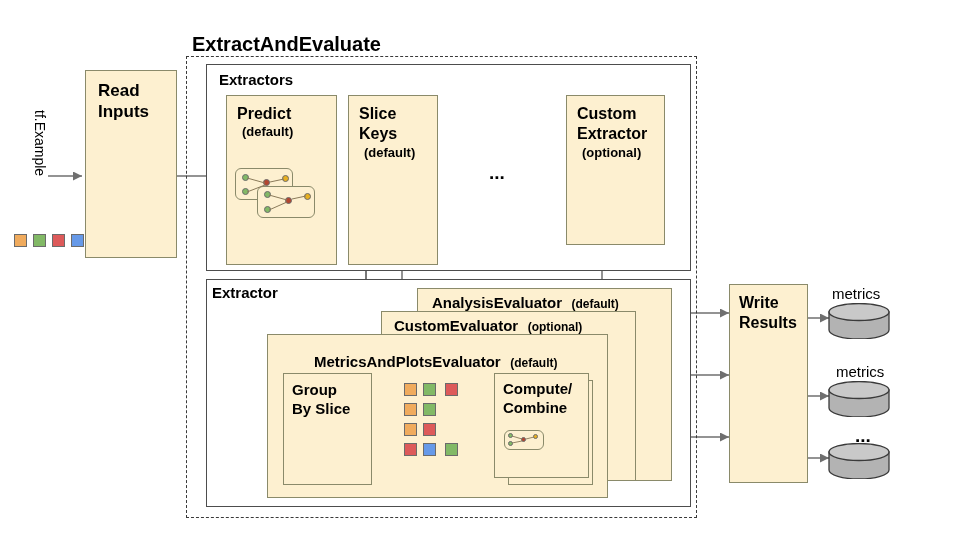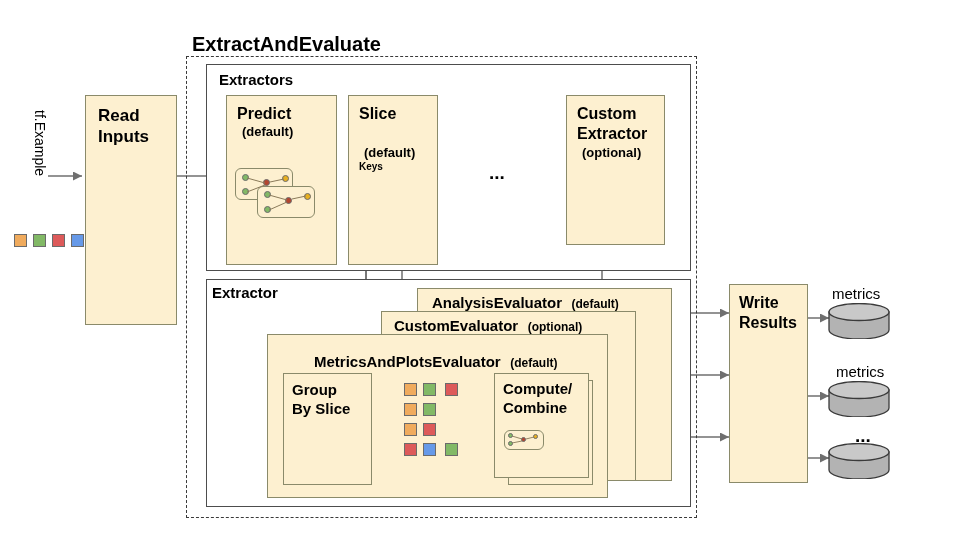--- a/index.html
+++ b/index.html
@@ -81,21 +81,21 @@
 
   <div class="lbl rot" style="left:48px;top:110px;font-size:14px;">tf.Example</div>
 
   <div>
     <div class="sq" style="left:14px;top:234px;width:13px;height:13px;background:#f0ab5d;"></div>
     <div class="sq" style="left:33px;top:234px;width:13px;height:13px;background:#82b966;"></div>
     <div class="sq" style="left:52px;top:234px;width:13px;height:13px;background:#dd5a5a;"></div>
     <div class="sq" style="left:71px;top:234px;width:13px;height:13px;background:#6699e8;"></div>
   </div>
 
-  <div class="box" style="left:85px;top:95px;width:92px;height:230px;">
+  <div class="box" style="left:85px;top:70px;width:92px;height:188px;">
     <div class="ttl" style="left:12px;top:10px;font-size:17px;">Read</div>
     <div class="ttl" style="left:12px;top:31px;font-size:17px;">Inputs</div>
   </div>
 
   <div class="ttl" style="left:192px;top:33px;font-size:20px;">ExtractAndEvaluate</div>
   <div class="dashed" style="left:186px;top:56px;width:511px;height:462px;"></div>
 
   <div class="plain" style="left:206px;top:64px;width:485px;height:207px;"></div>
   <div class="ttl" style="left:219px;top:72px;font-size:15px;">Extractors</div>
 
@@ -122,21 +122,21 @@
           <path d="M34,27 L52,32"></path>
             <path d="M34,42 L52,34"></path>
             <path d="M57,31 L71,28"></path>
         </g>
       </svg>
     </div>
   </div>
 
   <div class="box" style="left:348px;top:95px;width:90px;height:170px;">
     <div class="ttl" style="left:10px;top:9px;font-size:16px;text-align:right;">Slice</div>
-    <div class="ttl" style="left:10px;top:29px;font-size:10px;margin-top:36px;">Keys</div>
+    <div class="ttl" style="left:10px;top:29px;font-size:16px;">Keys</div>
     <div class="ttl" style="left: 10px; top: 50px; font-size: 13px; margin-left: 5px;">(default)</div>
   </div>
 
   <div class="ttl" style="left:489px;top:162px;font-size:19px;">...</div>
 
   <div class="box" style="left:566px;top:95px;width:99px;height:150px;">
     <div class="ttl" style="left:10px;top:9px;font-size:16px;">Custom</div>
     <div class="ttl" style="left:10px;top:29px;font-size:16px;">Extractor</div>
     <div class="ttl" style="left: 10px; top: 50px; font-size: 13px; margin-left: 5px;">(optional)</div>
   </div>

